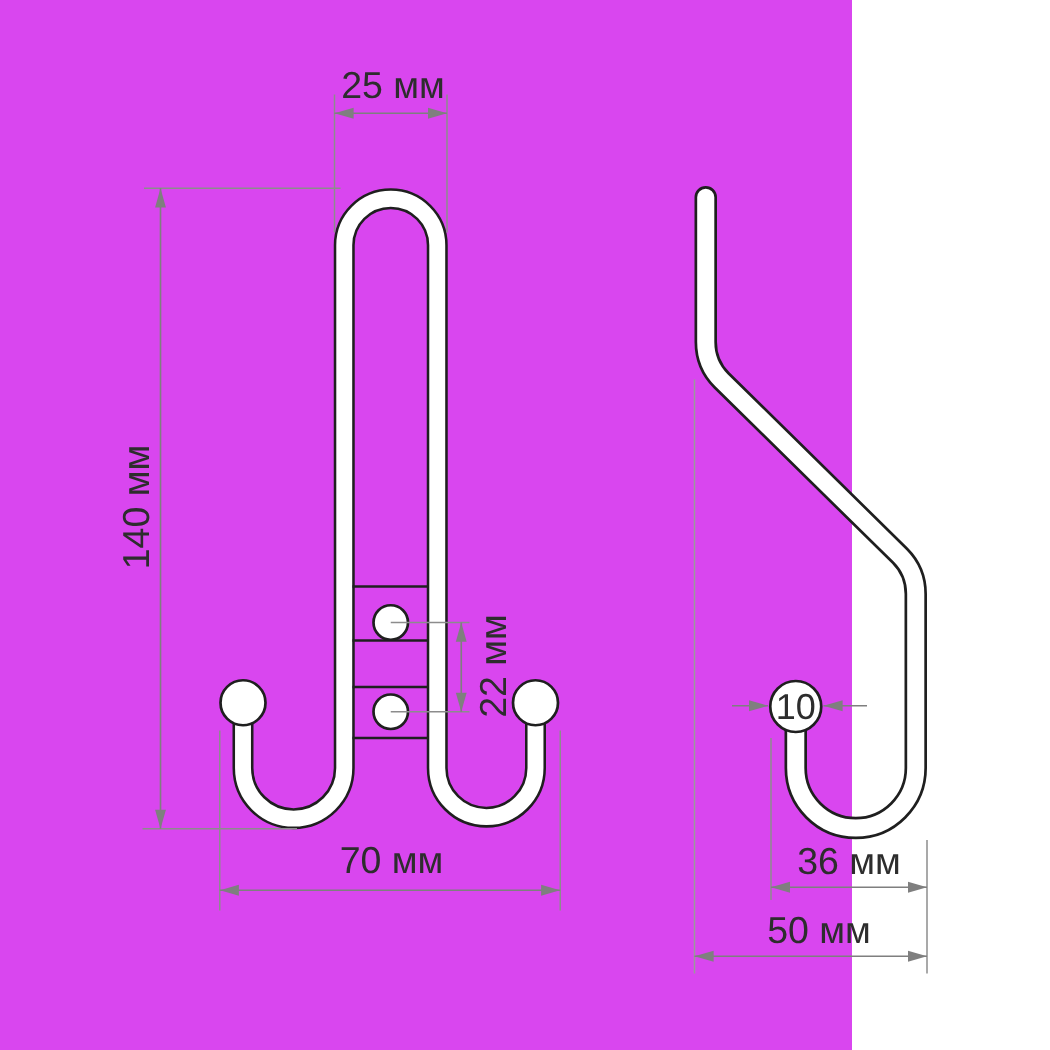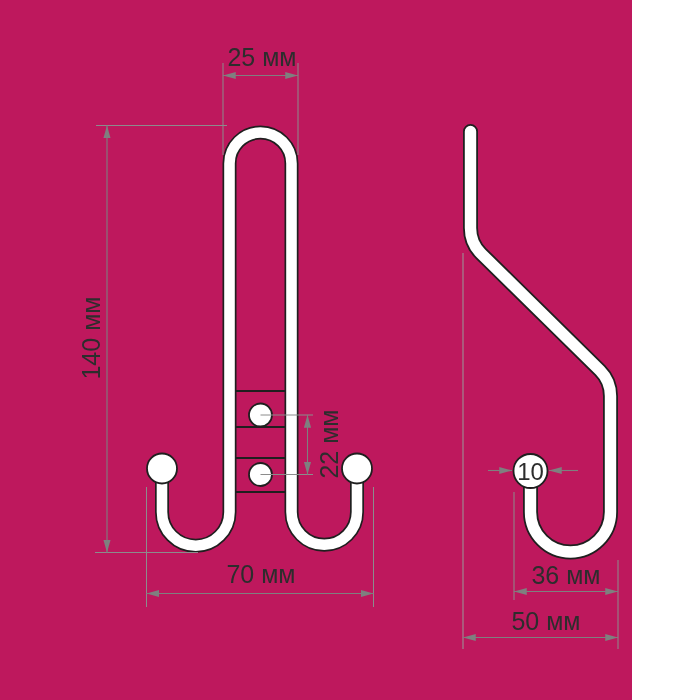--- a/index.html
+++ b/index.html
@@ -5,23 +5,23 @@
   html, body {
     margin: 0;
     padding: 0;
     background: #ffffff;
     width: 700px;
     height: 700px;
     overflow: hidden;
   }
   .stage {
     position: relative;
-    width: 632px;
+    width: 568px;
     height: 700px;
-    background: #be185d;
+    background: #d946ef;
   }
   svg {
     display: block;
     font-family: "Liberation Sans", "DejaVu Sans", sans-serif;
   }
   .dim-text {
     fill: #2d2d2d;
     font-size: 25px;
   }
   .dim-text-small {

